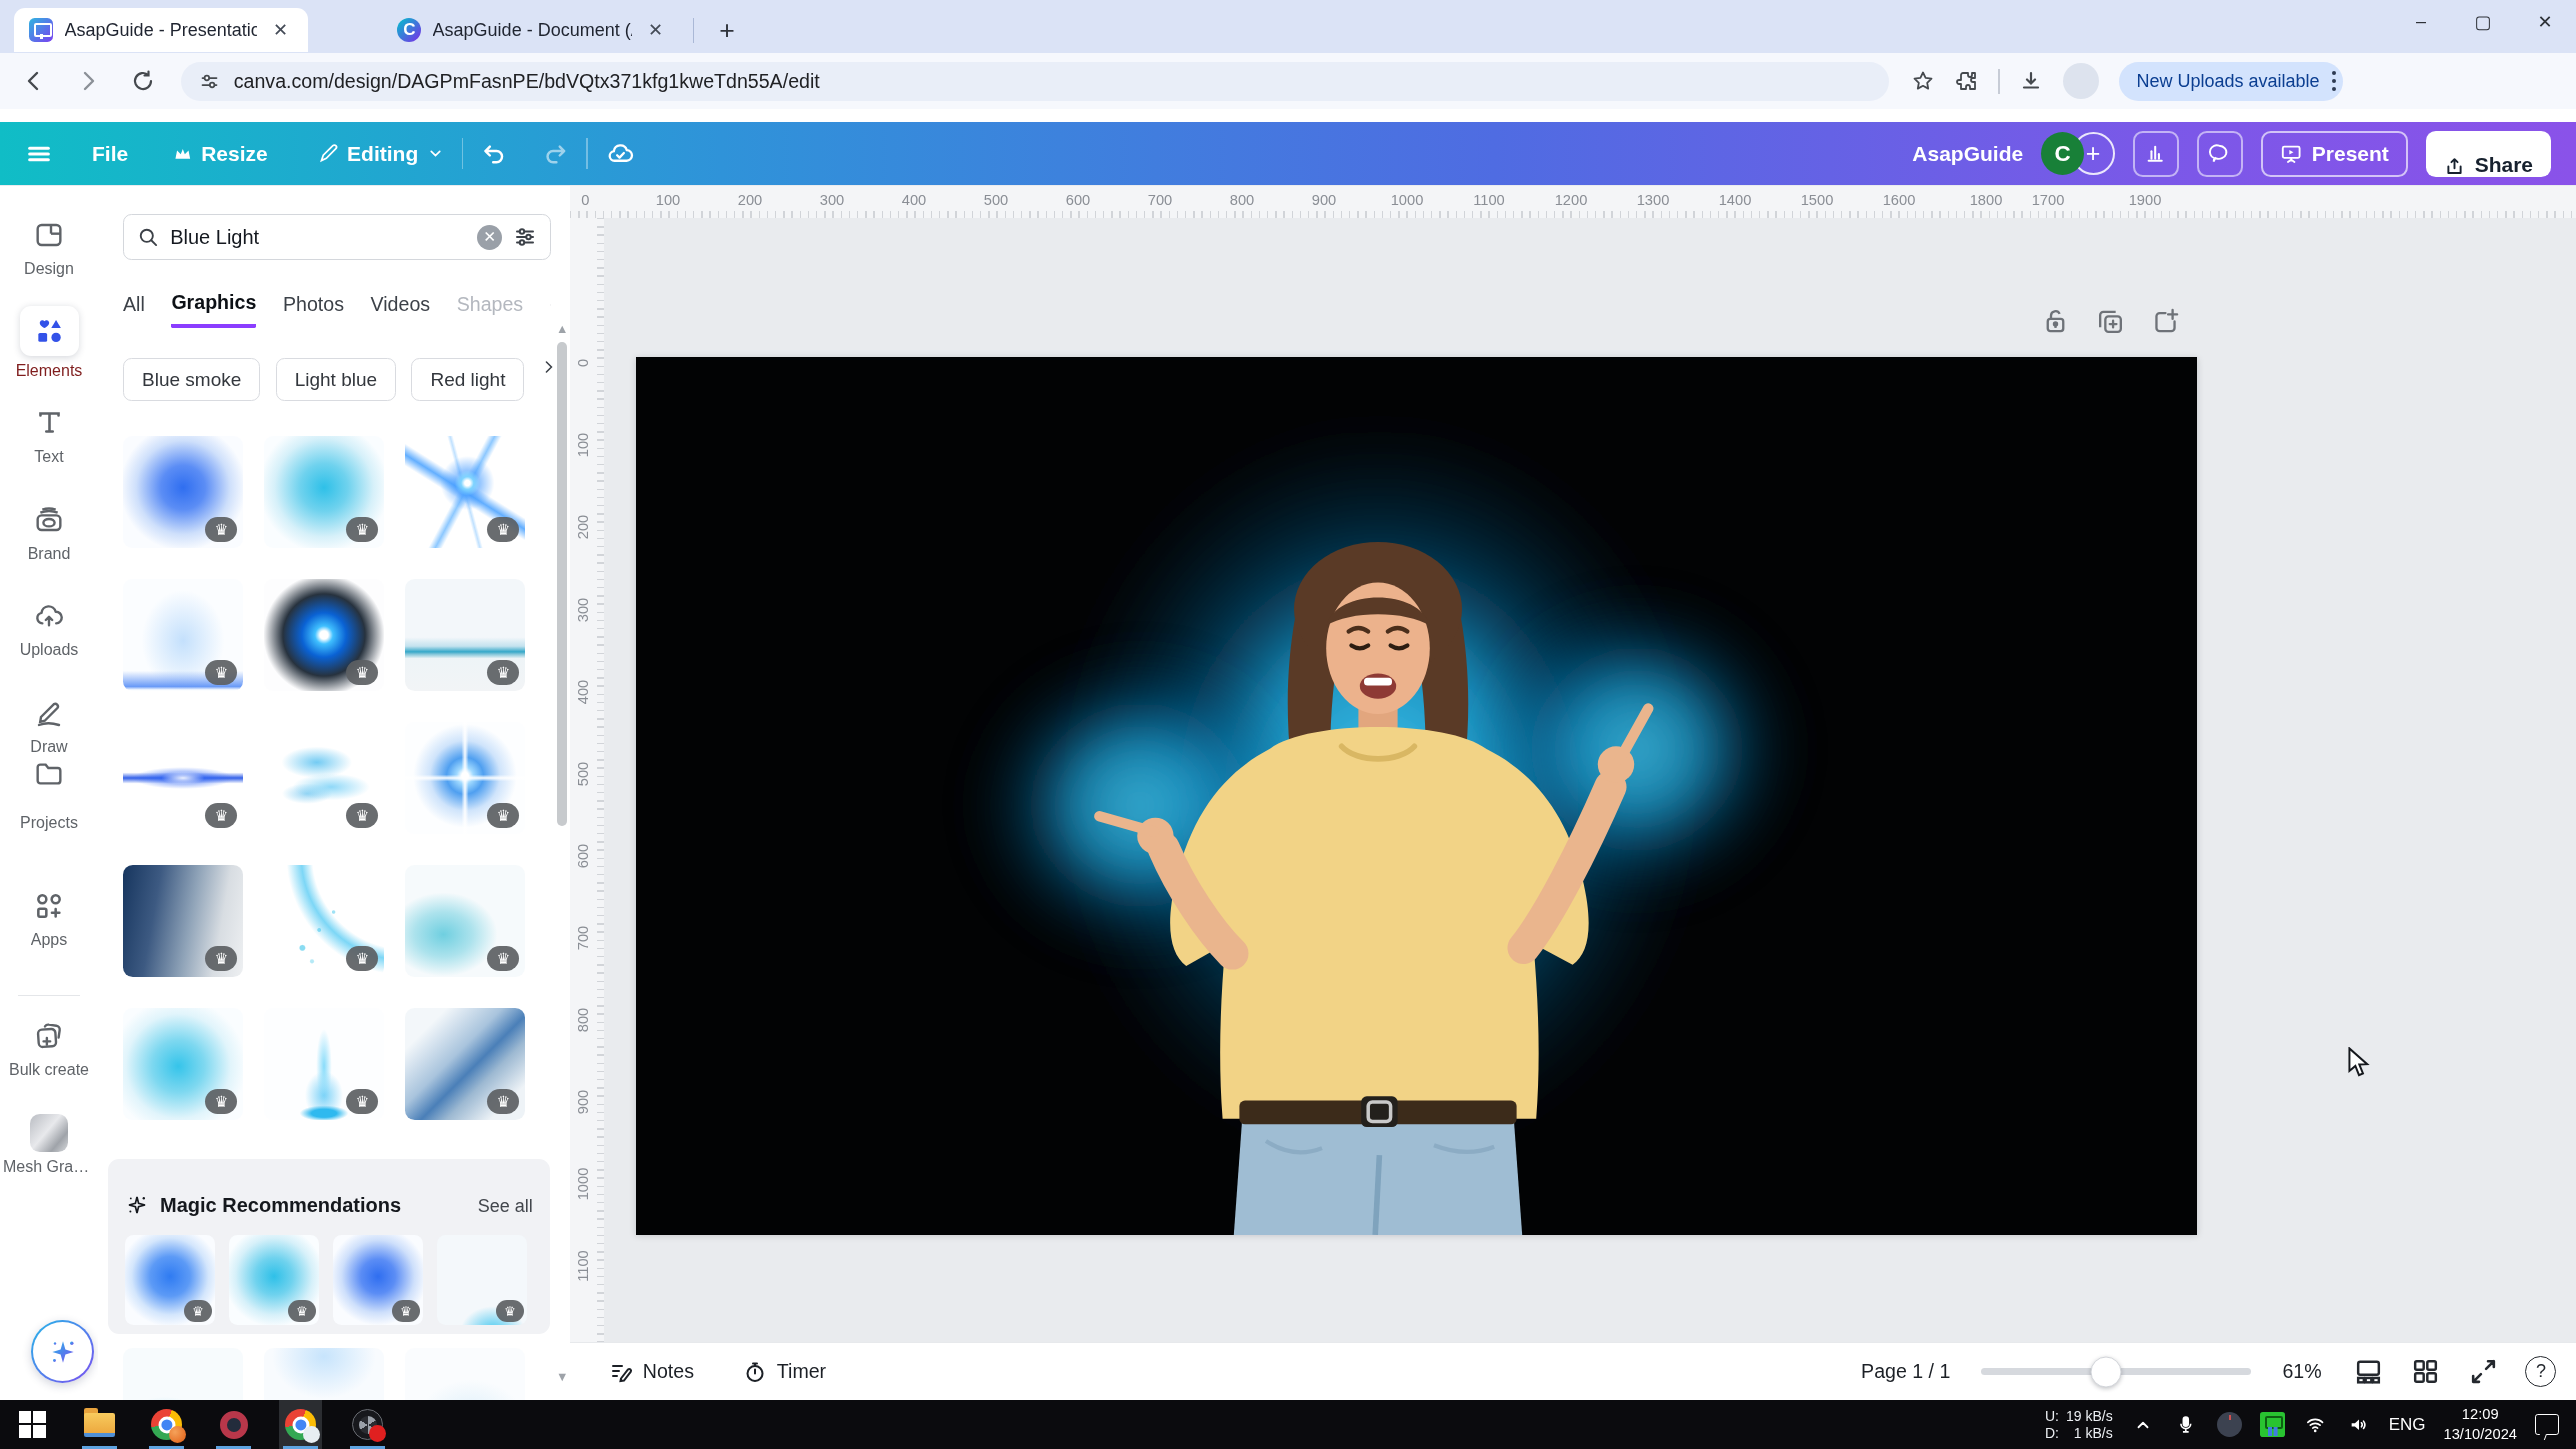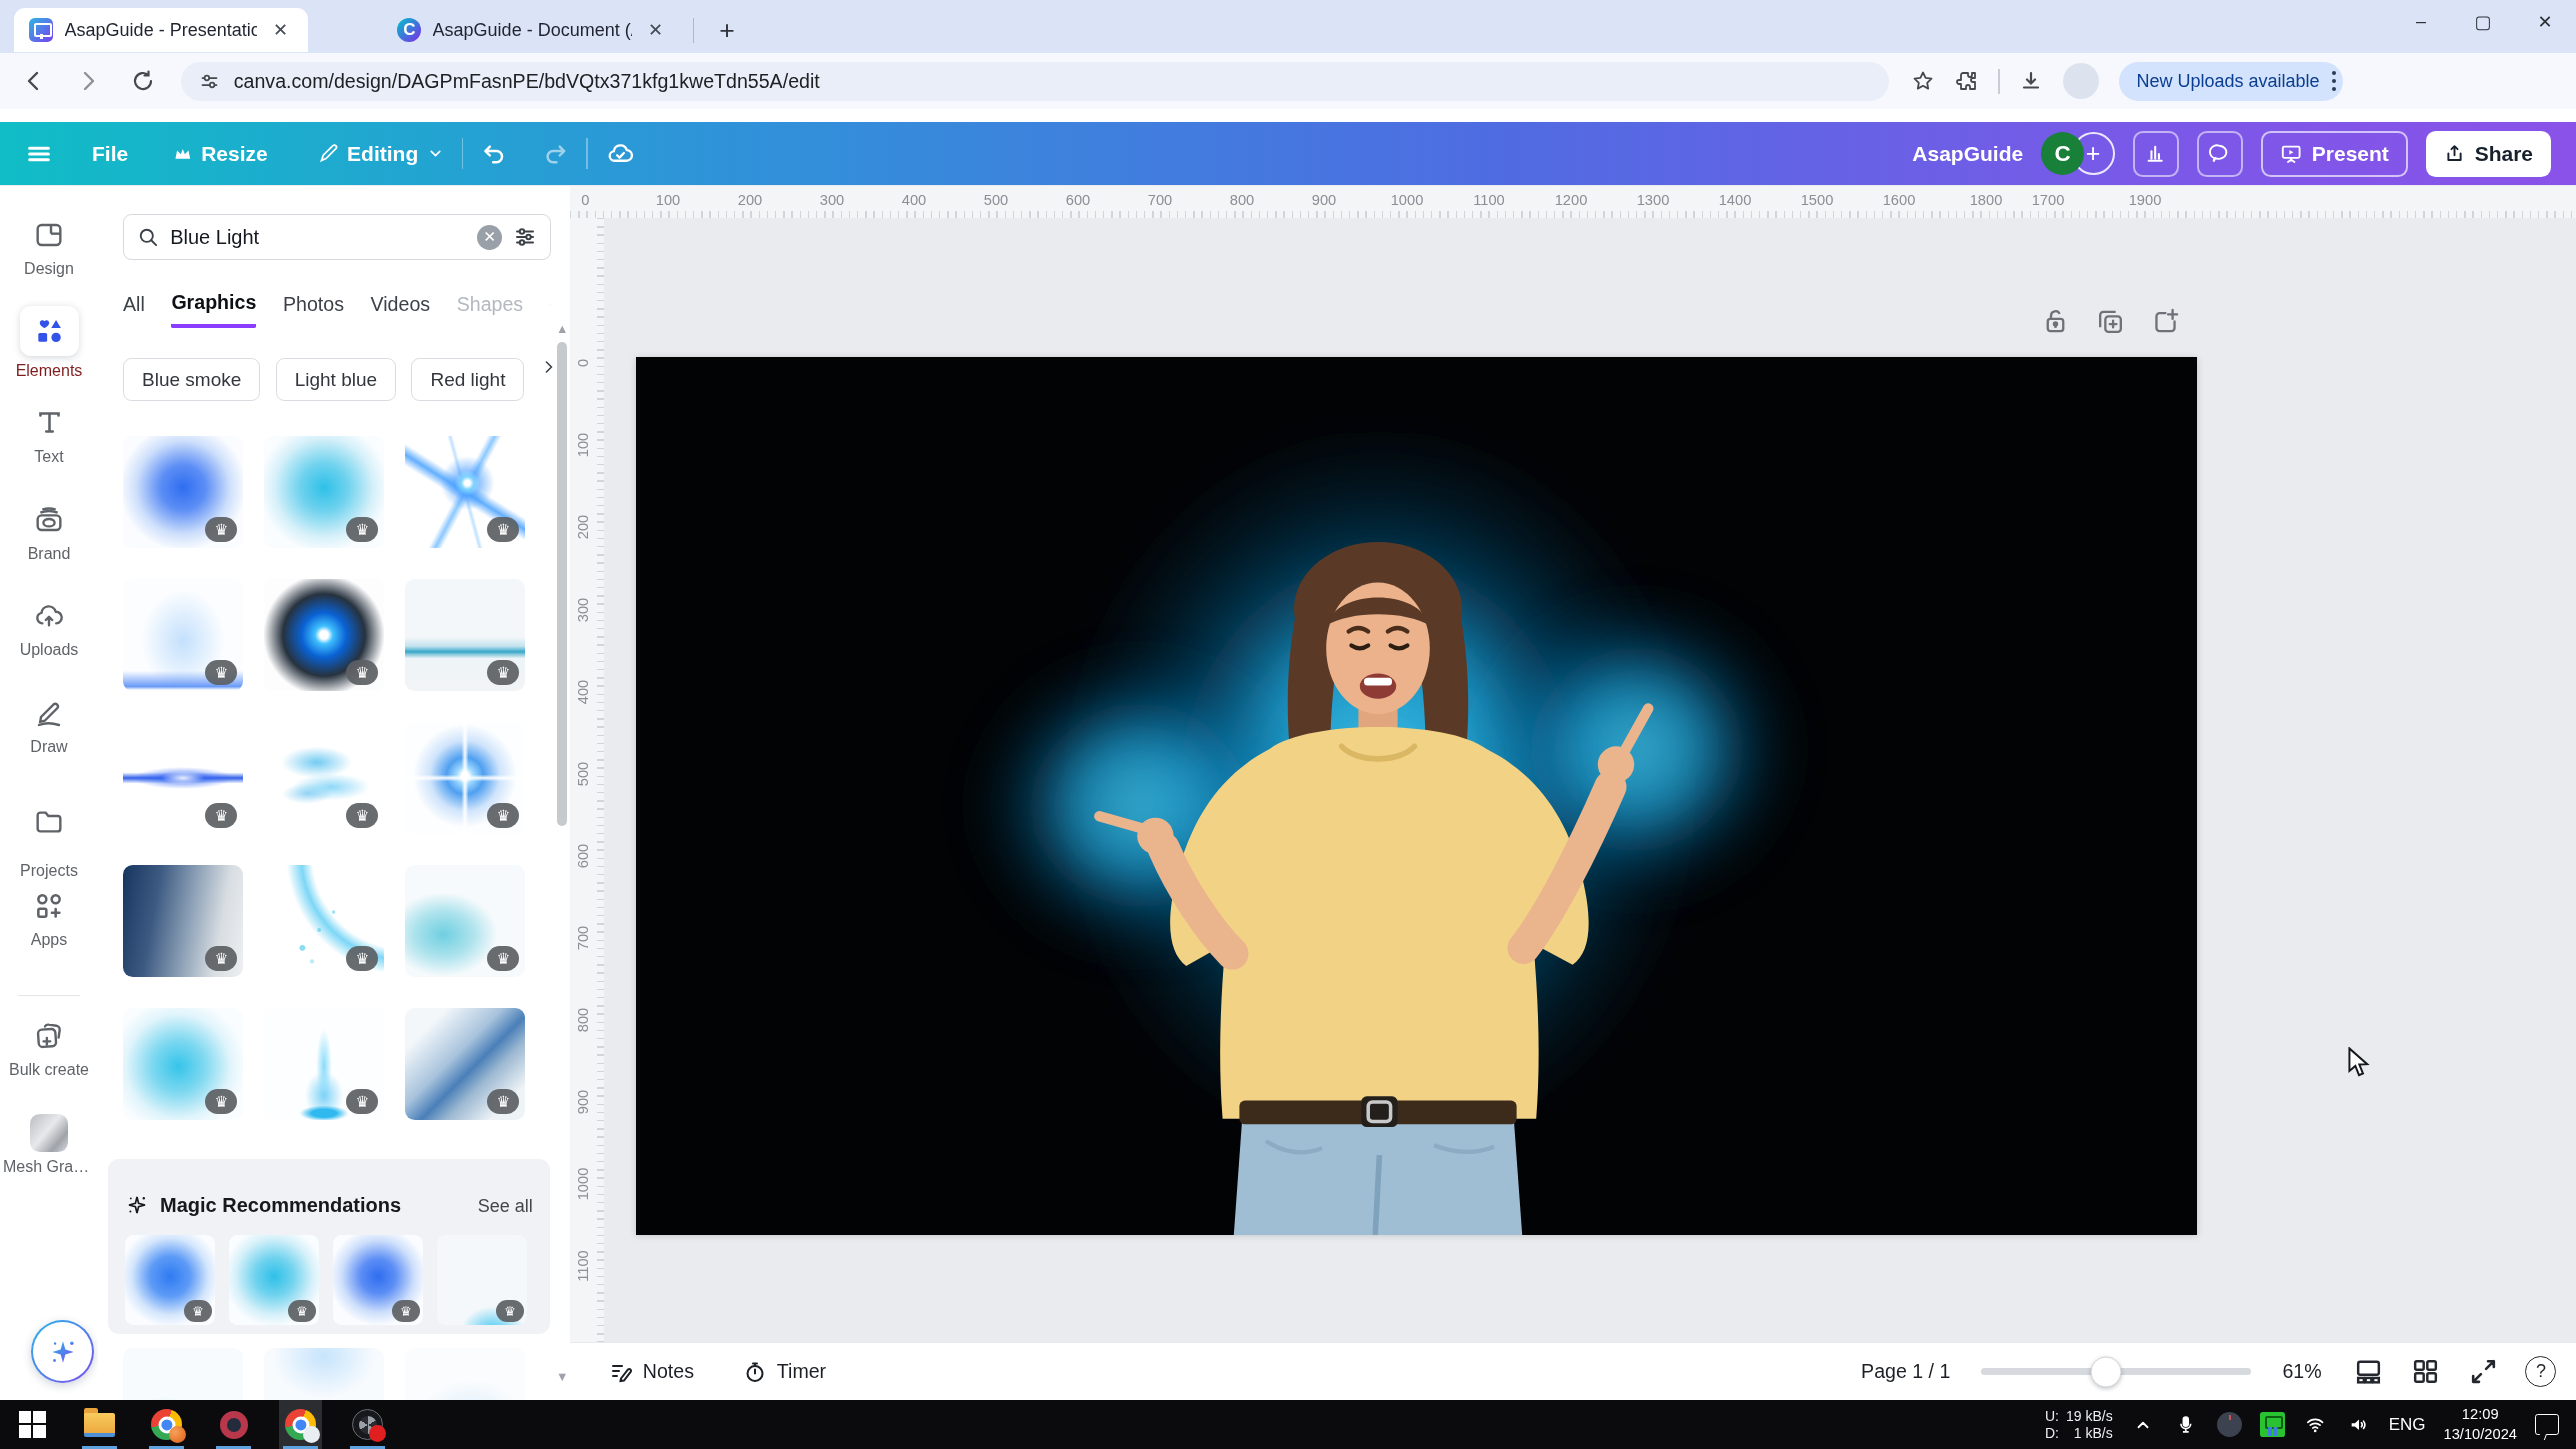--- a/index.html
+++ b/index.html
@@ -40,21 +40,21 @@
     background:linear-gradient(90deg,#10bdc6 0%, #2f93d9 28%, #4f6ce2 58%, #7b58e8 84%, #8a52e9 100%);
     display:flex; align-items:center; color:#fff; }
   .hd-item { display:flex; align-items:center; gap:8.4px; font-size:21px; font-weight:bold; }
   .hd-sep { width:1.4px; height:31px; background:rgba(255,255,255,.35); margin:0 18px; }
   .hd-right { margin-left:auto; display:flex; align-items:center; gap:18px; padding-right:25px; }
   .doc-title { font-size:21px; font-weight:bold; }
   .avatar-c { width:43px; height:43px; border-radius:50%; background:#188038; color:#fff; font-size:22.4px; font-weight:bold; display:flex; align-items:center; justify-content:center; z-index:2;}
   .add-member { width:43px; height:43px; border-radius:50%; border:2.1px solid rgba(255,255,255,.85); margin-left:-12.6px; display:flex; align-items:center; justify-content:center; font-size:25px; }
   .sq-btn { width:46px; height:46px; border:2.1px solid rgba(255,255,255,.55); border-radius:9.8px; display:flex; align-items:center; justify-content:center; }
   .present-btn { height:46px; border:2.1px solid rgba(255,255,255,.65); border-radius:9.8px; display:flex; align-items:center; gap:9.8px; padding:0 17px; font-size:21px; font-weight:bold; }
-  .share-btn { height:46px; background:#fff; color:#17212e; border-radius:9.8px; display:flex; align-items:center; gap:9.8px; padding:0 18px; font-size:21px; font-weight:bold; }
+  .share-btn { height:46px; background:#fff; color:#17212e; border-radius:9.8px; display:flex; align-items:flex-end; gap:9.8px; padding:0 18px; font-size:21px; font-weight:bold; }
 
   
   .app-body { position:absolute; left:0; top:186px; width:2576px; height:1215px; }
   .rail { position:absolute; left:0; top:0; width:98px; height:100%; background:#fff; }
   .rail-item { position:absolute; left:0; width:98px; height:84px; display:flex; flex-direction:column; align-items:center; gap:5.6px; }
   .rail-ic { width:59px; height:39px; display:flex; align-items:center; justify-content:center; }
   .rail-ic.active-bg { background:#fff; border-radius:11.2px; box-shadow:0 1.4px 7px rgba(40,50,70,.18); height:50px; }
   .rail-label { font-size:16px; color:#5f6368; max-width:92px; white-space:nowrap; overflow:hidden; text-overflow:ellipsis; }
   .rail-label.active { color:#7f1d1d; }
   .rail-div { position:absolute; left:18px; width:62px; height:1.4px; background:#e4e6e9; }
@@ -434,21 +434,21 @@
         <span class="rail-ic">
           <svg width="32" height="32" viewBox="0 0 24 24">
               <g fill="none" stroke="#5f6368" stroke-width="1.8" stroke-linecap="round">
                 <path d="M6 15 L15.5 5.5 a2 2 0 0 1 2.8 2.8 L8.8 17.8 L5.4 18.6 z"></path>
                 <path d="M4.5 21 c4 -1.6 10 -1.6 15 0"></path>
               </g>
             </svg>
         </span>
         <span class="rail-label">Draw</span>
       </div>
-      <div class="rail-item" style="top:616px;gap:21px;">
+      <div class="rail-item" style="top:568px;gap:21px;">
         <span class="rail-ic">
           <svg width="32" height="32" viewBox="0 0 24 24">
               <g fill="none" stroke="#5f6368" stroke-width="1.8">
                 <path d="M3.5 7 a2 2 0 0 1 2 -2 h4 l2 2.5 h7 a2 2 0 0 1 2 2 V17 a2 2 0 0 1 -2 2 h-13 a2 2 0 0 1 -2 -2 z"></path>
               </g>
             </svg>
         </span>
         <span class="rail-label">Projects</span>
       </div>
       <div class="rail-item" style="top:700px;">

